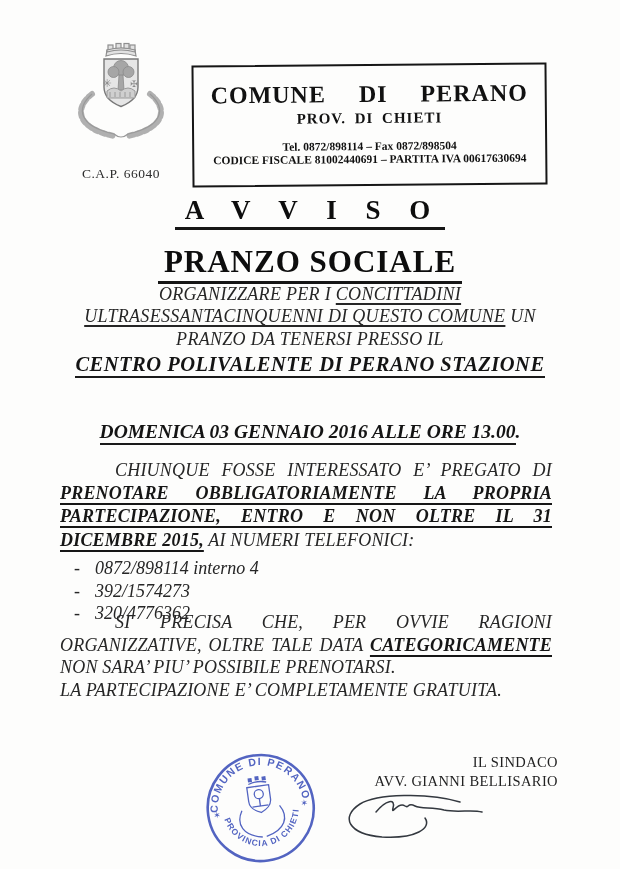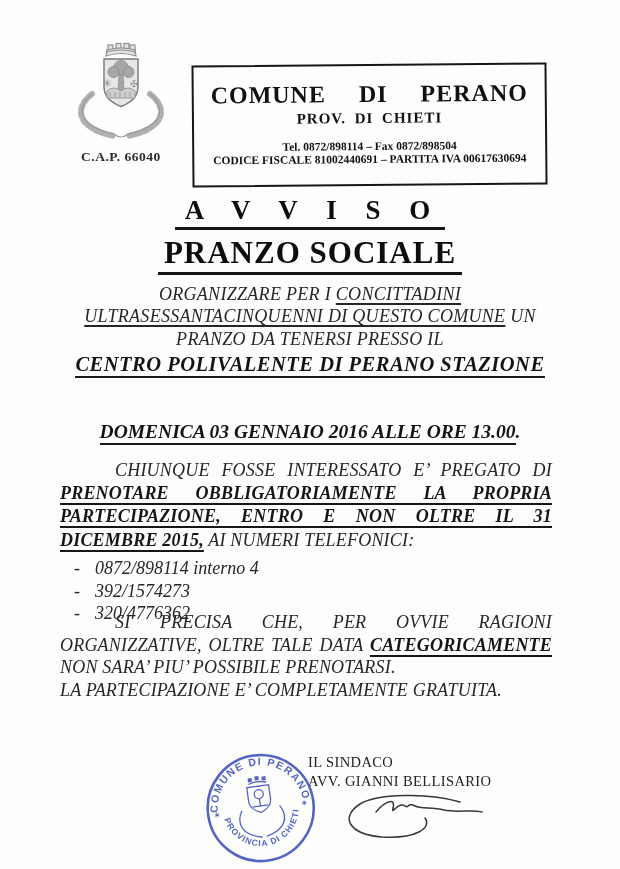--- a/index.html
+++ b/index.html
@@ -13,21 +13,21 @@
     font-family: "Liberation Serif", serif;
     color: #262626;
     overflow: hidden;
   }
 
   
   .crest-block {
     position: absolute; left: 62px; top: 42px; width: 118px;
     text-align: center;
   }
-  .cap-label { font-size: 13.5px; color: #2d2d2d; letter-spacing: 0.5px; margin-top: 1px; font-weight: bold; }
+  .cap-label { font-size: 13.5px; color: #2d2d2d; letter-spacing: 0.5px; margin-top: 18px; }
 
   .header-box {
     position: absolute; left: 192px; top: 64px; width: 355px; height: 122px;
     border: 2px solid #161616;
     transform: rotate(-0.5deg);
     display: flex; flex-direction: column; align-items: center;
     padding-top: 15px;
     color: #111;
   }
   .municipality { font-size: 24px; font-weight: bold; word-spacing: 26px; letter-spacing: 1px; }
@@ -35,21 +35,21 @@
   .contact-1 { font-size: 11.5px; font-weight: bold; margin-top: 13px; }
   .contact-2 { font-size: 11.5px; font-weight: bold; margin-top: 1px; }
 
   
   .title-block { position: absolute; left: 0; top: 195px; width: 100%; text-align: center; color: #0d0d0d; }
   .notice-title {
     display: inline-block;
     font-size: 27px; font-weight: bold; letter-spacing: 11px;
     border-bottom: 3px solid #161616; padding: 0 4px 1px 10px;
   }
-  .notice-subtitle-wrap { margin-top: 5px; }
+  .notice-subtitle-wrap { margin-top: 14px; }
   .notice-subtitle {
     display: inline-block;
     font-size: 31px; font-weight: bold; letter-spacing: 1px;
     border-bottom: 3px solid #161616; padding: 0 6px 1px 6px;
   }
   .intro-block {
     position: absolute; left: 40px; top: 283px; width: 540px;
     text-align: center; font-style: italic; font-size: 18px; line-height: 22.4px;
     letter-spacing: 0.3px;
   }
@@ -87,21 +87,21 @@
   .note-block {
     position: absolute; left: 60px; top: 611px; width: 492px;
     font-style: italic; font-size: 18px; line-height: 22.6px; letter-spacing: 0.2px;
   }
   .note-par { text-align: justify; text-indent: 55px; }
   .free-line { text-align: left; }
 
   
   .signature-block {
     position: absolute; left: 308px; top: 753px; width: 250px;
-    text-align: left; font-size: 14.5px; color: #222; line-height: 19px;
+    text-align: right; font-size: 14.5px; color: #222; line-height: 19px;
     letter-spacing: 0.4px;
   }
   .signature-svg { position: absolute; left: 328px; top: 788px; }
   .stamp-wrap { position: absolute; left: 204px; top: 751px; transform: rotate(-8deg); }
 </style>
 </head>
 <body>
 
 <div class="page">
 

